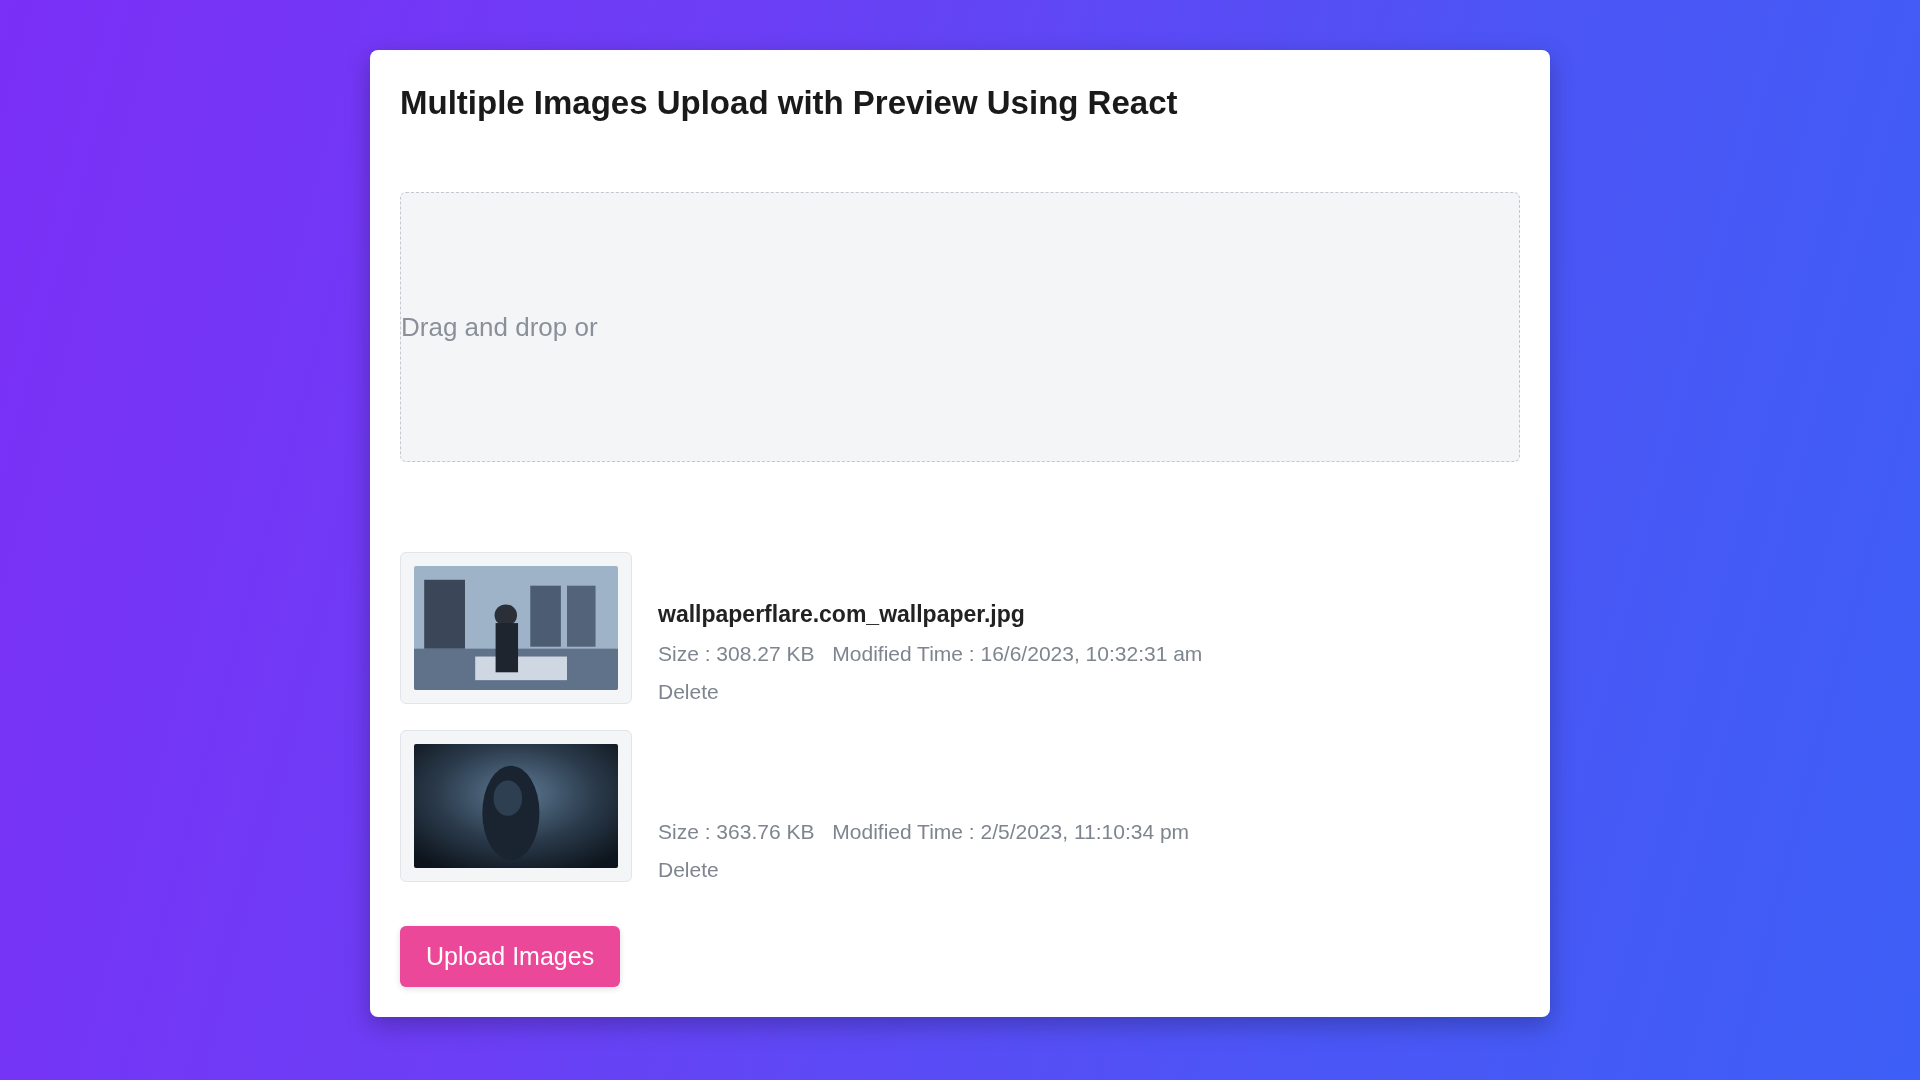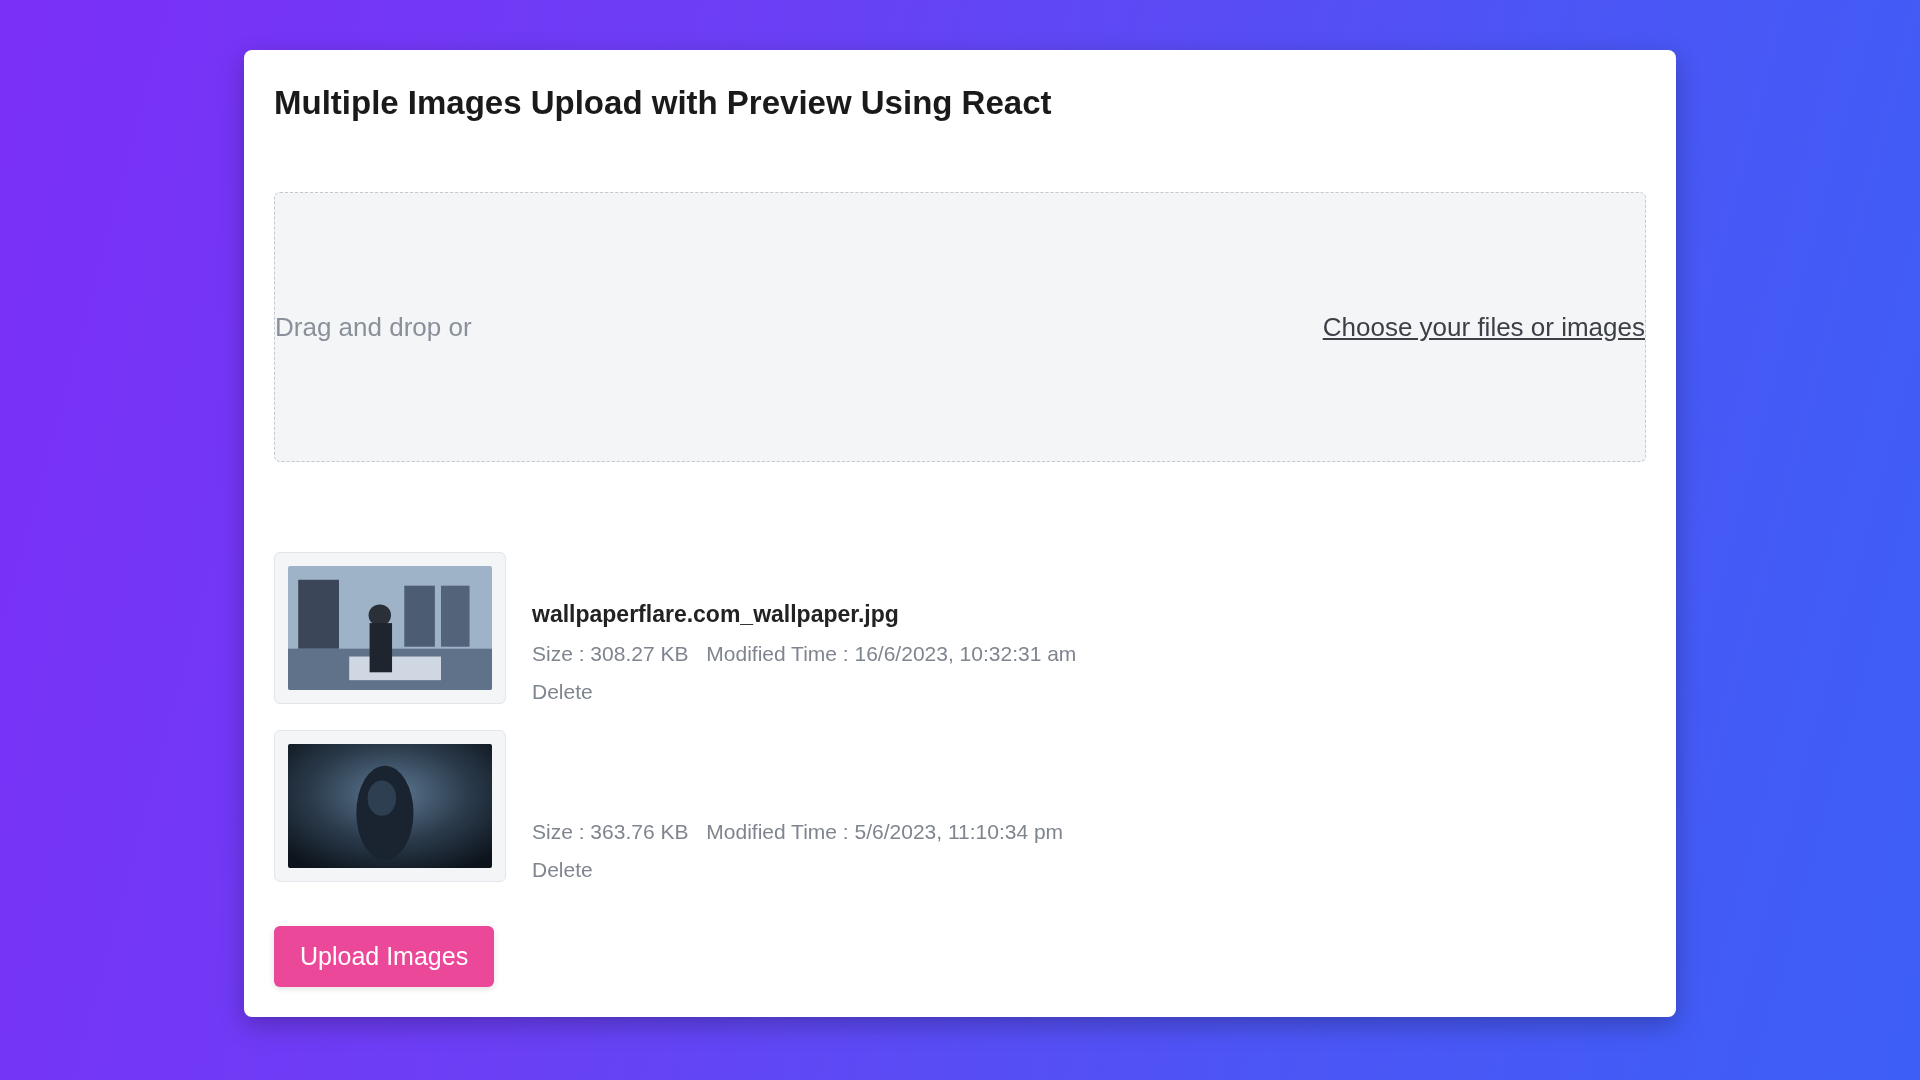--- a/index.html
+++ b/index.html
@@ -12,21 +12,21 @@
     height: 1080px;
     background: linear-gradient(105deg, #7b2ff7 0%, #6b3ff5 35%, #4c55f5 70%, #3d5ff7 100%);
     font-family: "Segoe UI", -apple-system, sans-serif;
     display: flex;
     align-items: flex-start;
     justify-content: center;
     padding-top: 50px;
     overflow: hidden;
   }
   .card {
-    width: 1432px;
+    width: 1180px;
     background: #ffffff;
     border-radius: 8px;
     box-shadow: 0 8px 24px rgba(0,0,0,0.25);
     padding: 34px 30px 30px 30px;
   }
   .title {
     font-size: 33px;
     font-weight: 600;
     color: #1a1a1a;
     margin-bottom: 70px;
@@ -108,21 +108,20 @@
   }
 </style>
 </head>
 <body>
 
 <div class="card">
   <h1 class="title">Multiple Images Upload with Preview Using React</h1>
 
   <div class="dropzone">
     <span>Drag and drop or</span>
-    <span class="choose">Choose your files or images</span>
   </div>
 
   <div>
 
     <div class="file-row">
       <div class="thumb">
         <svg viewBox="0 0 200 126" preserveAspectRatio="none">
           <rect x="0" y="0" width="200" height="126" fill="#9fb3c8"></rect>
           <rect x="0" y="84" width="200" height="42" fill="#5f728a"></rect>
           <rect x="10" y="14" width="40" height="70" fill="#3b4758"></rect>
@@ -154,21 +153,21 @@
             </radialGradient>
           </defs>
           <rect x="0" y="0" width="200" height="126" fill="url(#g2)"></rect>
           <ellipse cx="95" cy="70" rx="28" ry="48" fill="#1a2430"></ellipse>
           <ellipse cx="92" cy="55" rx="14" ry="18" fill="#2e3f52"></ellipse>
         </svg>
       </div>
       <div class="file-info">
         <div class="file-meta">
           <span>Size : 363.76 KB</span>
-          <span>Modified Time : 5/6/2023, 11:10:34 pm</span>
+          <span>Modified Time : 2/5/2023, 11:10:34 pm</span>
         </div>
         <span class="delete-link">Delete</span>
       </div>
     </div>
 
   </div>
 
   <button class="upload-btn">Upload Images</button>
 </div>
 

